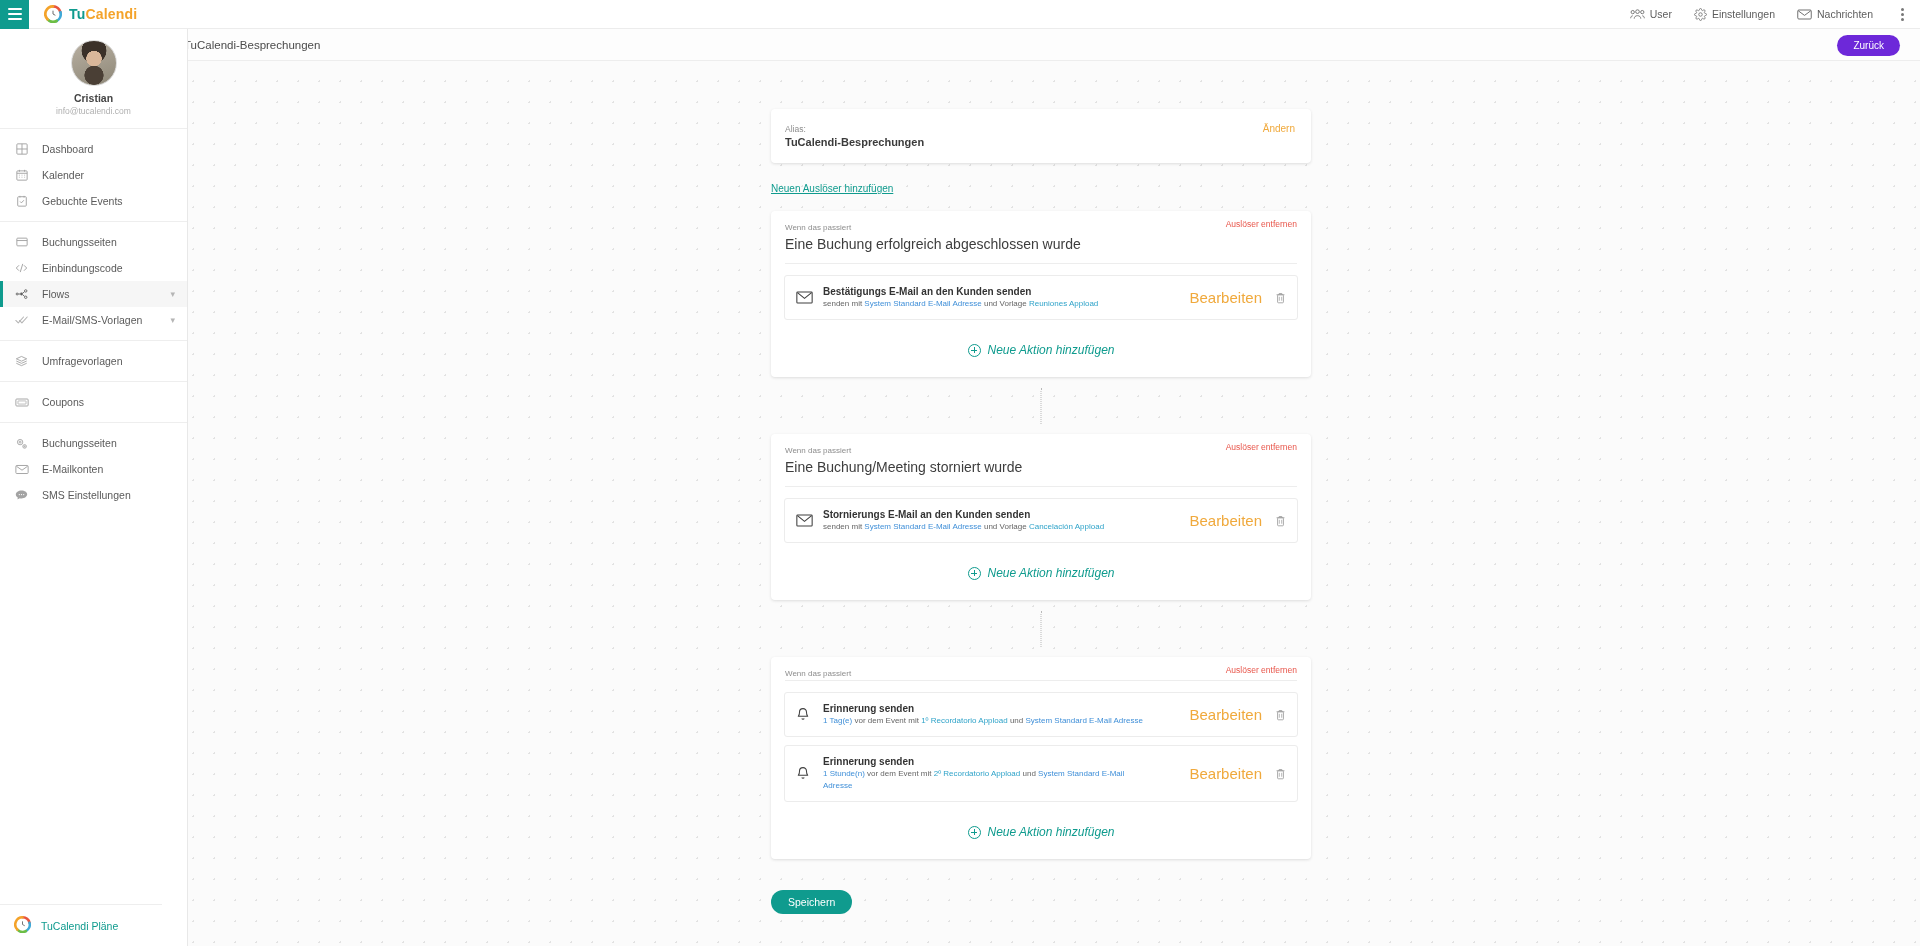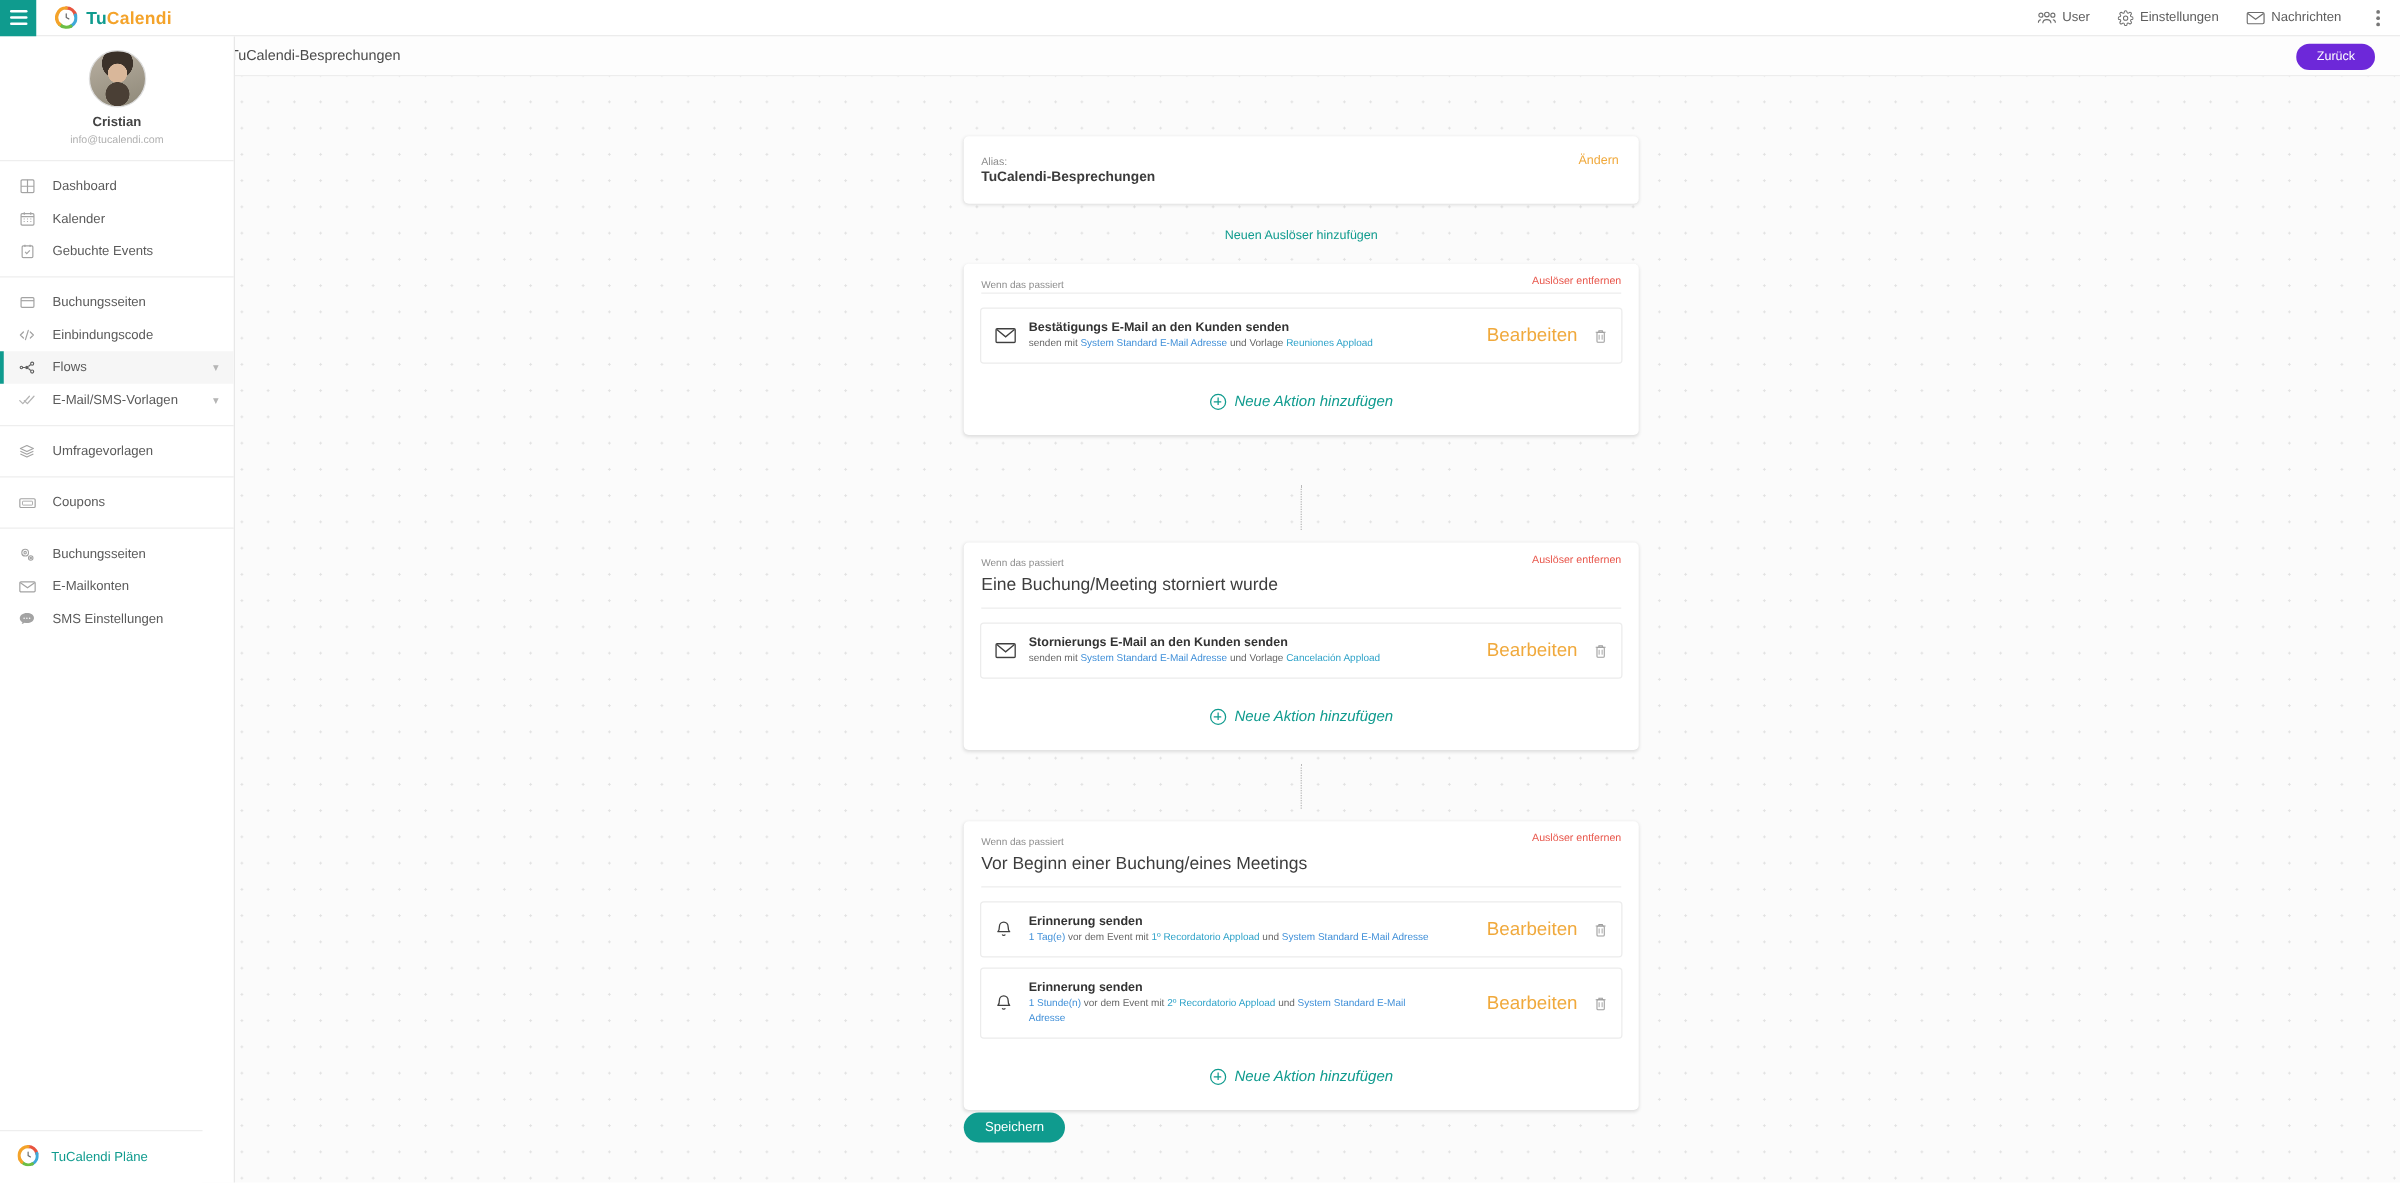--- a/index.html
+++ b/index.html
@@ -108,22 +108,22 @@
   }
 
   
   .alias-card { top: 48px; padding: 14px 16px 14px 14px; display: flex; align-items: flex-start; }
   .alias-label { font-size: 8.5px; color: #8d8d8d; line-height: 12px; }
   .alias-value { font-size: 11px; color: #3b3b3b; font-weight: bold; line-height: 14px; }
   .link-amber { color: #f0a93c; font-size: 10px; cursor: pointer; margin-left: auto; }
 
   .add-trigger {
     position: absolute; left: 50%; transform: translateX(-50%);
-    width: 540px; top: 122px; text-align: center;
-    color: #0f9b8e; font-size: 10px; cursor: pointer;
+    width: 540px; top: 122px; text-align: left;
+    color: #0f9b8e; font-size: 10px; cursor: pointer; text-decoration: underline;
   }
 
   .trig-head { padding: 10px 14px 0; position: relative; }
   .remove-trigger {
     position: absolute; right: 14px; top: 8px;
     color: #e8554a; font-size: 8.5px; cursor: pointer;
   }
   .trig-when { font-size: 8px; color: #8d8d8d; line-height: 13px; }
   .trig-name { font-size: 14px; color: #3d3d3d; line-height: 20px; padding-bottom: 9px; }
   .trig-rule { border: none; border-top: 1px solid #ededed; margin: 0 14px; }
@@ -409,20 +409,21 @@
       </div>
       <div class="link-amber">Ändern</div>
     </div>
 
     <div class="add-trigger">Neuen Auslöser hinzufügen</div>
 
     <div class="card" style="top:150px;">
       <div class="trig-head">
         <div class="remove-trigger">Auslöser entfernen</div>
         <div class="trig-when">Wenn das passiert</div>
+        <div class="trig-name">Eine Buchung erfolgreich abgeschlossen wurde</div>
       </div>
       <hr class="trig-rule">
       <div class="actions">
         <div class="action-row">
           <span class="action-ico">
             <svg width="17" height="13" viewBox="0 0 20 15" fill="none" stroke="#3f3f3f" stroke-width="1.25">
               <rect x="1" y="1" width="18" height="13" rx="1"></rect>
                 <path d="M1.7 1.8 10 8.6 18.3 1.8"></path>
             </svg>
           </span>
@@ -486,21 +487,20 @@
         <span>Neue Aktion hinzufügen</span>
       </div>
     </div>
 
     <div class="connector" style="top:550px;height:36px;"></div>
 
     <div class="card" style="top:596px;">
       <div class="trig-head">
         <div class="remove-trigger">Auslöser entfernen</div>
         <div class="trig-when">Wenn das passiert</div>
-        <div class="trig-name">Vor Beginn einer Buchung/eines Meetings</div>
       </div>
       <hr class="trig-rule">
       <div class="actions">
 
         <div class="action-row">
           <span class="action-ico">
             <svg width="14" height="15" viewBox="0 0 16 17" fill="none" stroke="#3f3f3f" stroke-width="1.2" stroke-linejoin="round">
               <path d="M8 1.8c-2.4 0-4 1.9-4 4.2 0 3.3-1.4 4.6-1.4 4.6h10.8S12 9.3 12 6c0-2.3-1.6-4.2-4-4.2z"></path>
               <path d="M6.6 13.2a1.6 1.6 0 0 0 2.8 0"></path>
             </svg>

